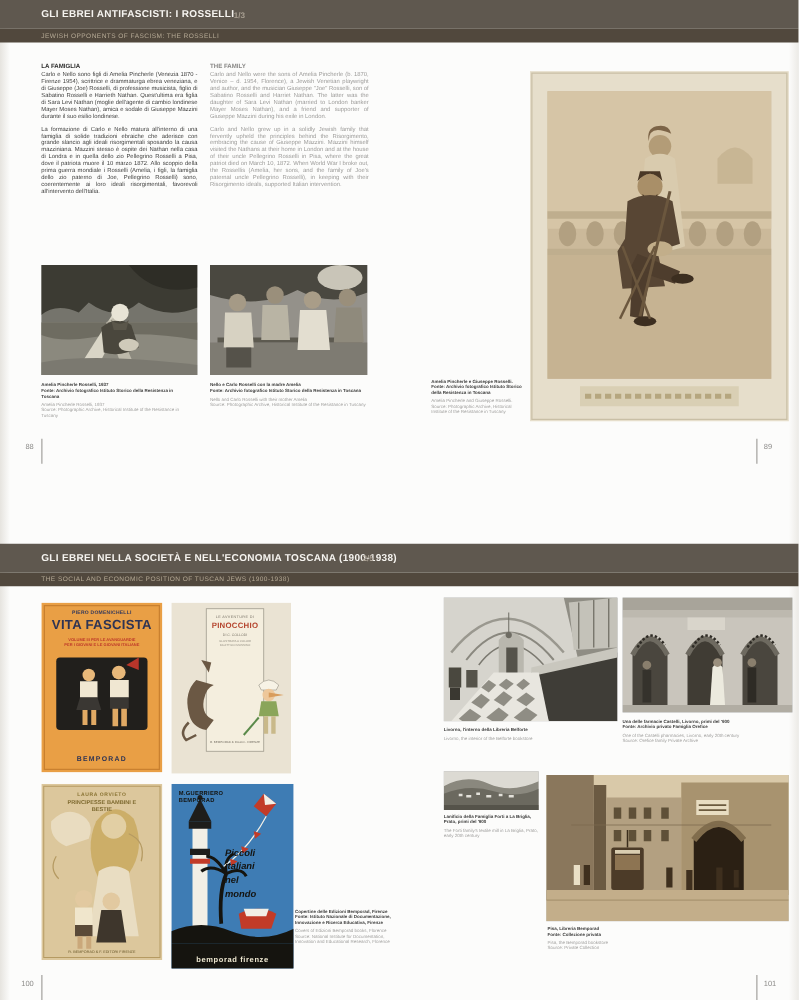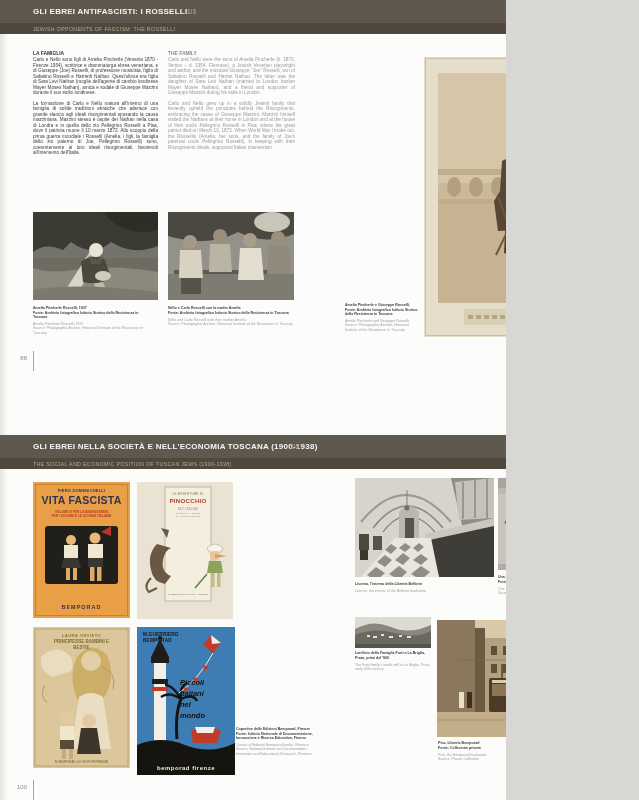--- a/index.html
+++ b/index.html
@@ -1,17 +1,17 @@
 <!DOCTYPE html>
 <html><head>
 <meta charset="utf-8">
 <style>
   *{margin:0;padding:0;box-sizing:border-box}
   html,body{background:#d9d7d3}
-  .viewport{width:506px;height:800px;overflow:hidden;position:relative;background:#fbfbfa}
+  .viewport{width:639px;height:800px;overflow:hidden;position:relative;background:#fbfbfa}
   .sheet{position:absolute;left:0;top:0;width:1278px;height:1600px;background:#fcfcfb;
          transform:scale(0.5);transform-origin:0 0;
          font-family:"Liberation Sans","DejaVu Sans",sans-serif;}
   .edge{position:absolute;top:0;height:1600px;width:16px;pointer-events:none}
   .edge.l{left:0;background:linear-gradient(90deg,#e6e4df,rgba(255,255,255,0))}
   .edge.r{right:0;background:linear-gradient(270deg,#eceae6,rgba(255,255,255,0))}
 
   .band{position:absolute;left:0;width:1278px;height:46px;background:#5f584f}
   .band .t{position:absolute;left:66px;top:14px;font-size:16px;font-weight:bold;color:#f6f4f0;letter-spacing:.5px}
   .band .ix{position:absolute;top:16px;font-size:13px;font-weight:bold;color:#a89f92}

